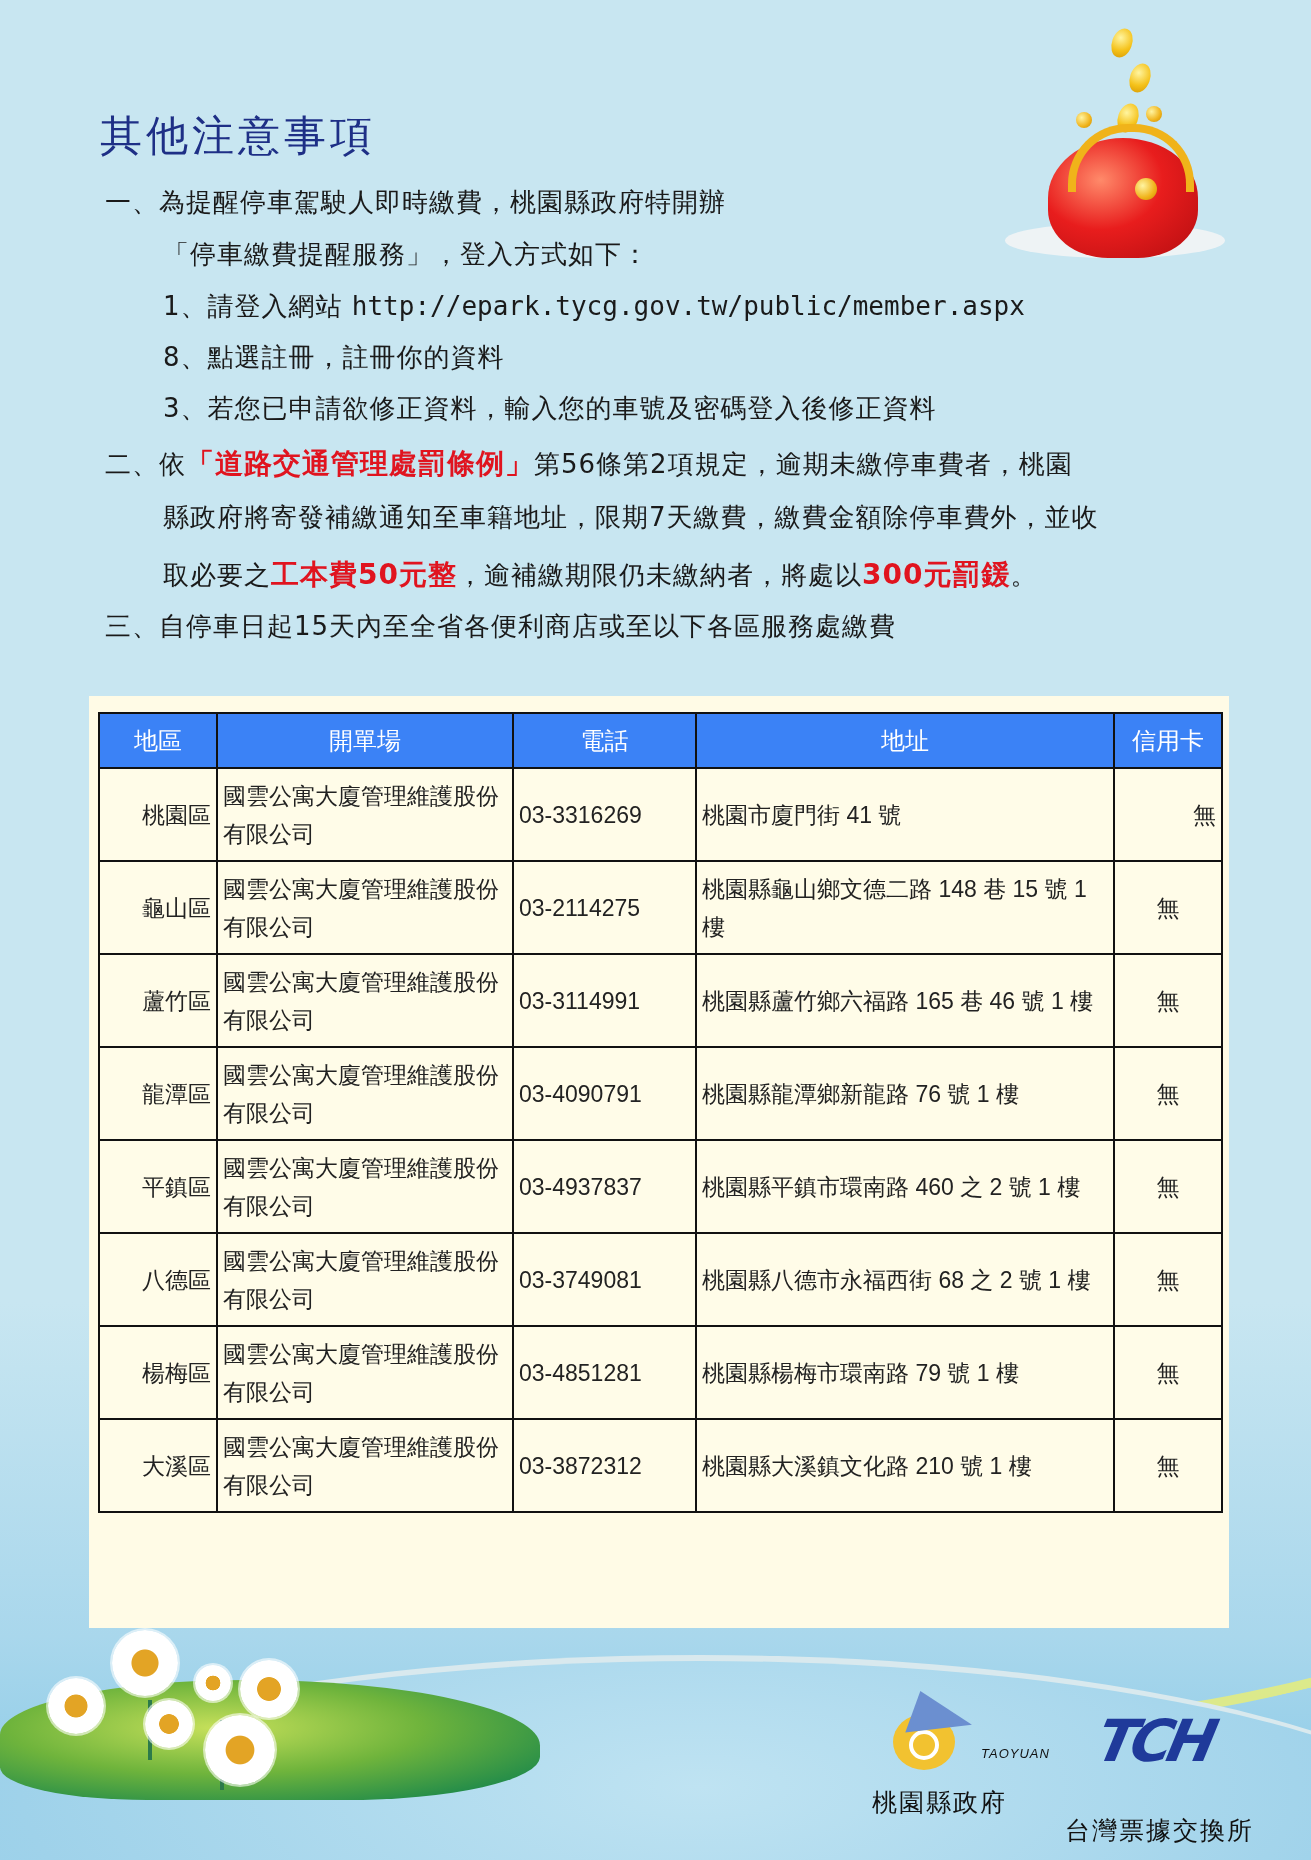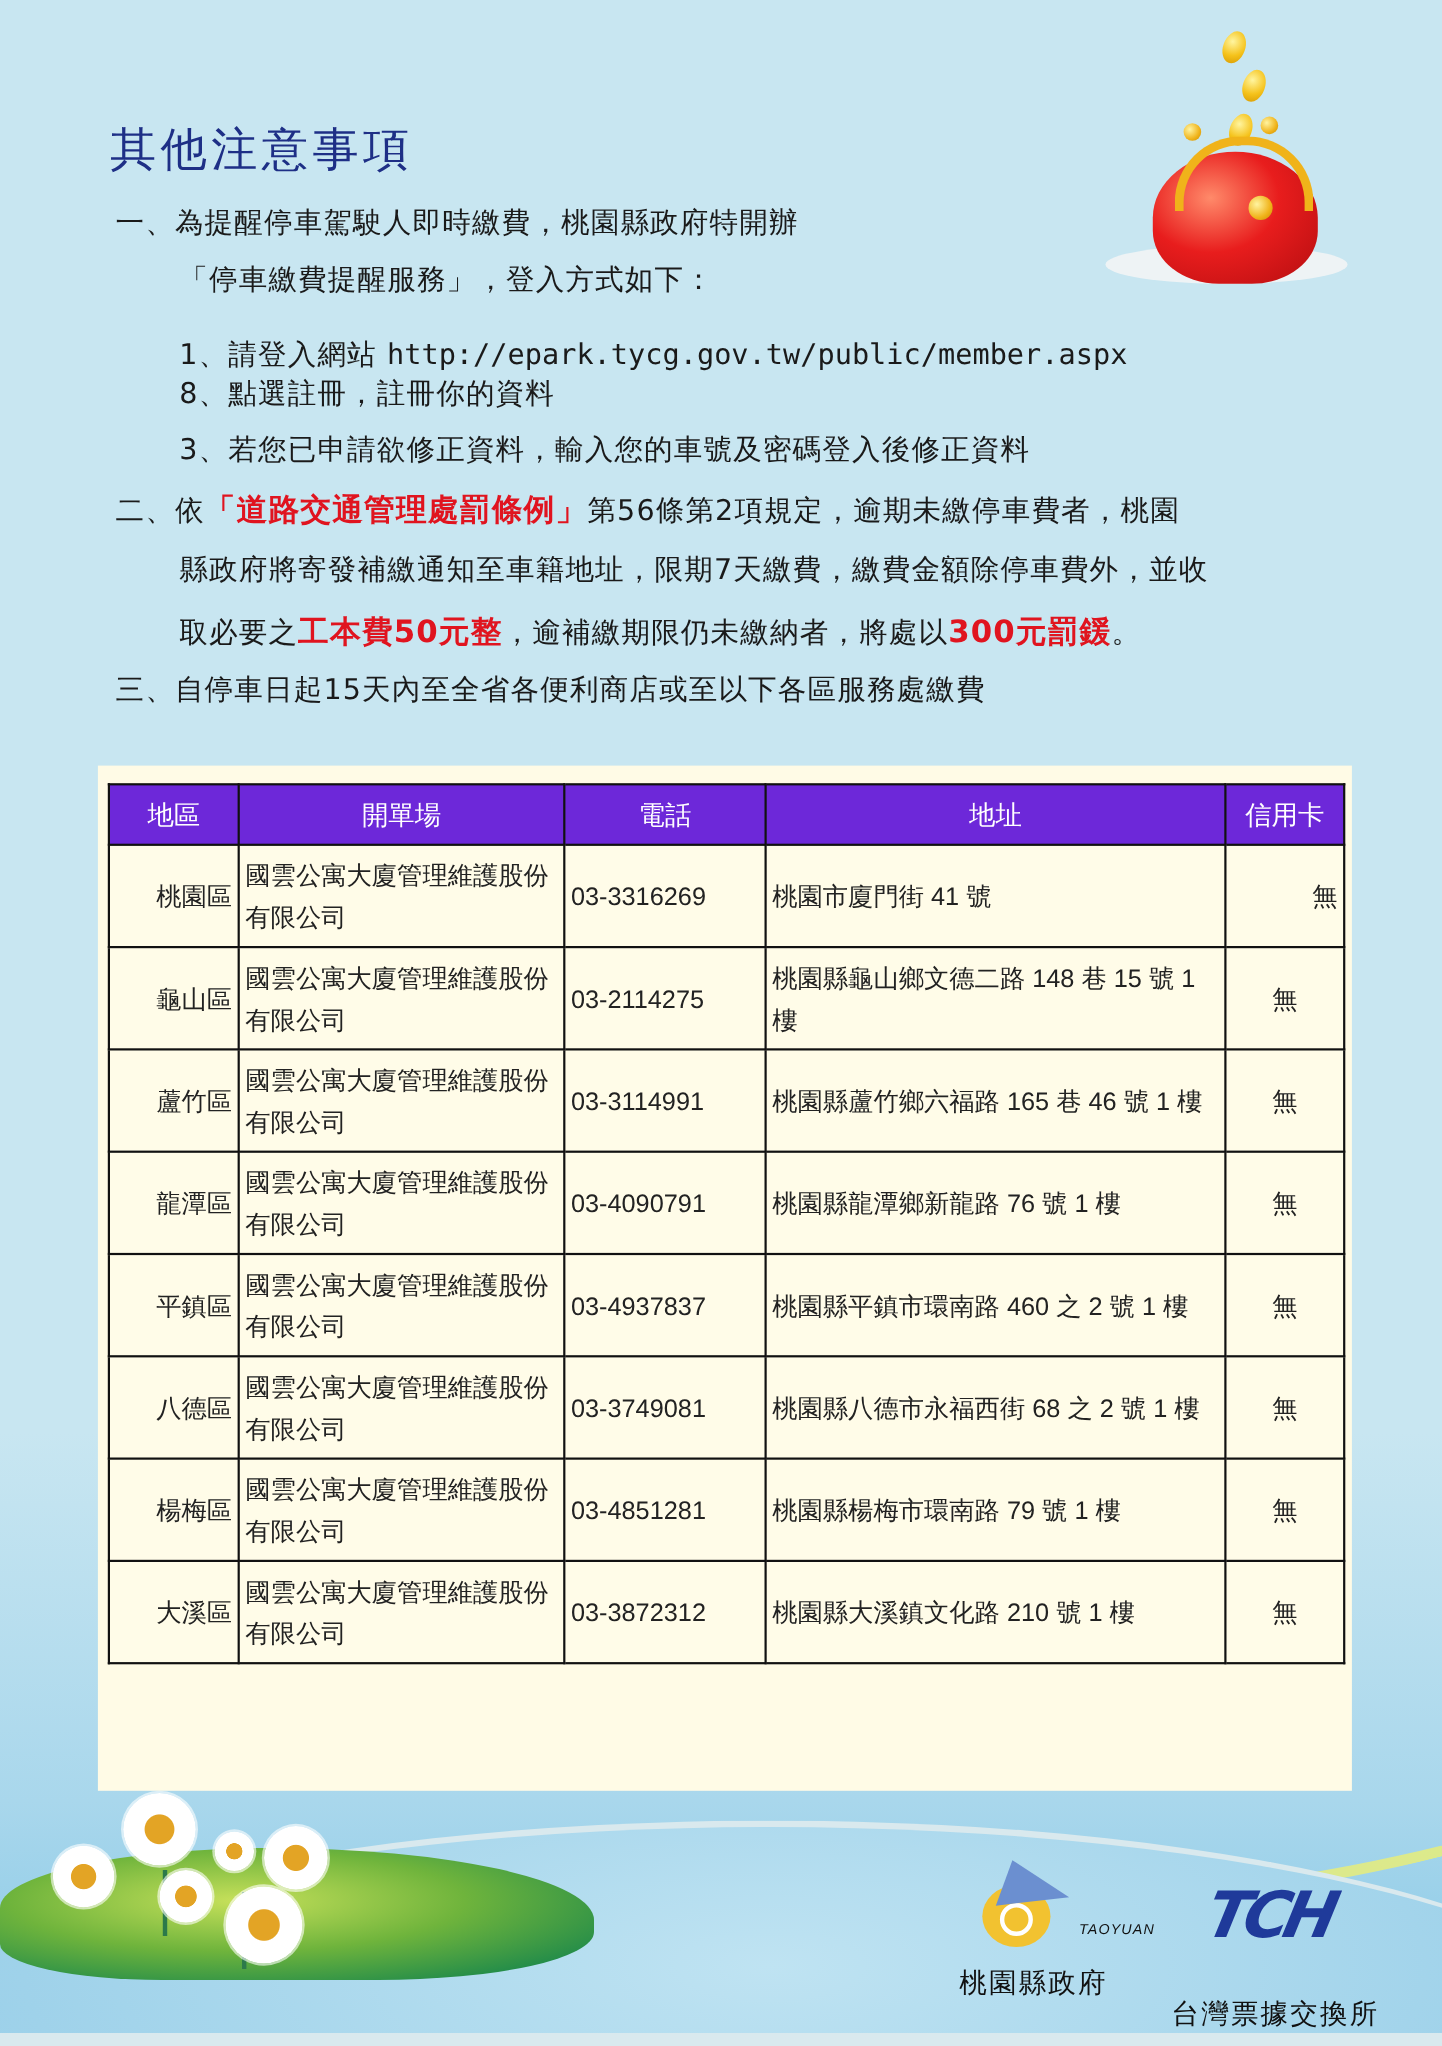--- a/index.html
+++ b/index.html
@@ -27,21 +27,21 @@
 
   
   .panel { position:absolute; left:89px; top:696px; width:1140px; height:932px; background:#fffbe6; }
   table.svc {
     position:absolute; left:98px; top:712px; width:1123px;
     border-collapse:collapse; table-layout:fixed;
     font-family: "Liberation Sans", "DejaVu Sans", sans-serif;
   }
   table.svc th, table.svc td { border:2px solid #111; }
   table.svc th {
-    background:#6d28d9; color:#fff; height:51px; font-size:24px; font-weight:normal; text-align:center;
+    background:#3b82f6; color:#fff; height:51px; font-size:24px; font-weight:normal; text-align:center;
   }
   table.svc td { background:#fffce8; font-size:23px; color:#222; height:91px; padding:0 5px; line-height:38px; vertical-align:middle; }
   td.c-region { text-align:right; }
   td.c-card { text-align:center; vertical-align:top; padding-top:14px; }
 
   
   .wave { position:absolute; left:-100px; top:1655px; width:1600px; height:420px; border-radius:50%;
           background: radial-gradient(ellipse at 50% 30%, #bfe3f2 0%, #9fd2ea 60%, #8ccbe8 100%);
           border-top:6px solid #d9e9ee; }
   .swoosh { position:absolute; right:0; top:1610px; width:420px; height:120px; border-radius:0 0 0 100%;
@@ -72,21 +72,21 @@
   <div class="coin" style="left:118px;top:75px;"></div>
   <div class="purse-body"></div>
   <div class="purse-frame"></div>
   <div class="knob" style="left:76px;top:84px;"></div>
   <div class="knob" style="left:146px;top:78px;"></div>
   <div class="knob" style="left:135px;top:150px;width:22px;height:22px;"></div>
 </div>
 
 <div class="line" style="left:105px;top:185px;">一、為提醒停車駕駛人即時繳費，桃園縣政府特開辦</div>
 <div class="line" style="left:163px;top:237px;">「停車繳費提醒服務」，登入方式如下：</div>
-<div class="line" style="left:163px;top:289px;margin-top:16px;">
+<div class="line" style="left:163px;top:289px;">
   <span>1、請登入網站 </span><span class="mono">http://epark.tycg.gov.tw/public/member.aspx</span>
 </div>
 <div class="line" style="left:163px;top:340px;">8、點選註冊，註冊你的資料</div>
 <div class="line" style="left:163px;top:391px;text-align:right;">3、若您已申請欲修正資料，輸入您的車號及密碼登入後修正資料</div>
 
 <div class="line" style="left:105px;top:445px;">
   <span>二、依</span><span class="red" style="font-size:28px;">「道路交通管理處罰條例」</span><span>第56條第2項規定，逾期未繳停車費者，桃園</span>
 </div>
 <div class="line" style="left:163px;top:500px;">縣政府將寄發補繳通知至車籍地址，限期7天繳費，繳費金額除停車費外，並收</div>
 <div class="line" style="left:163px;top:556px;">

